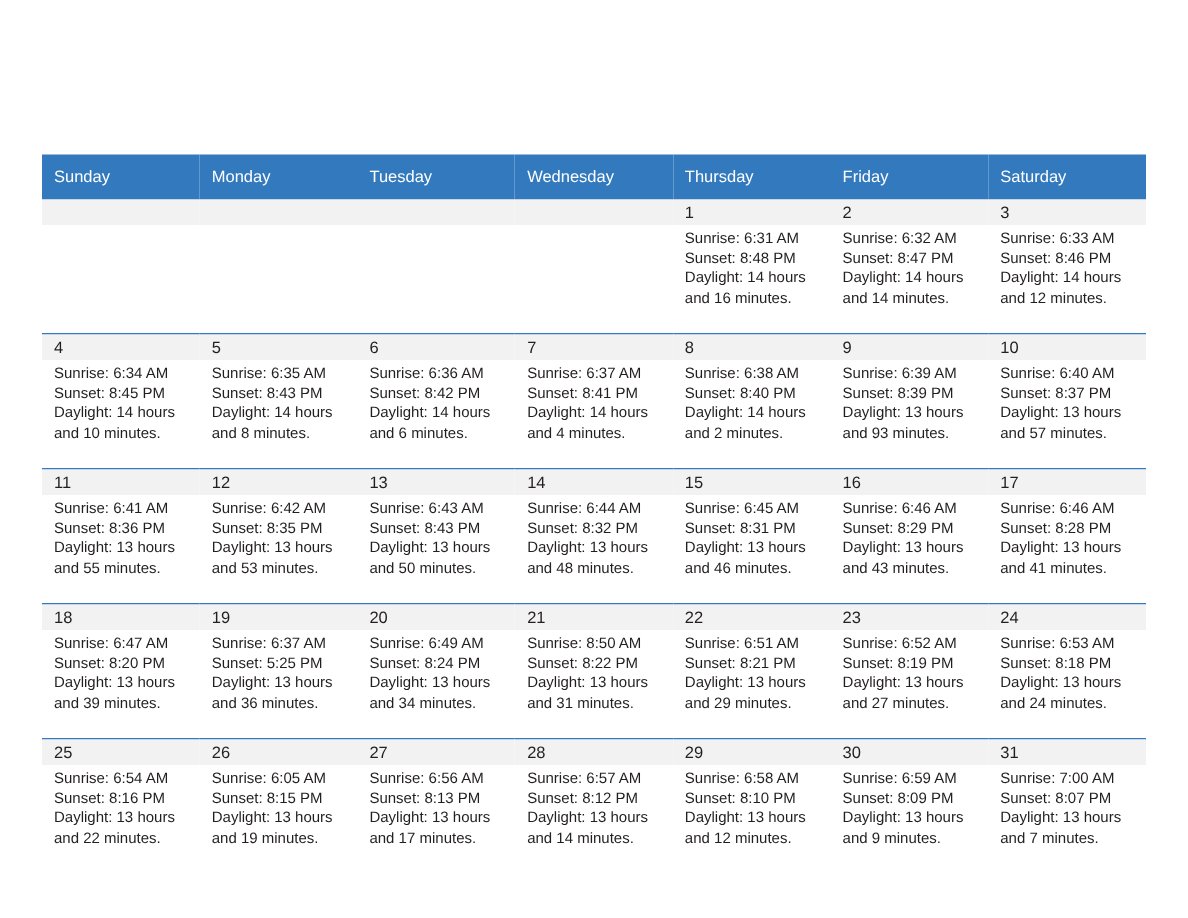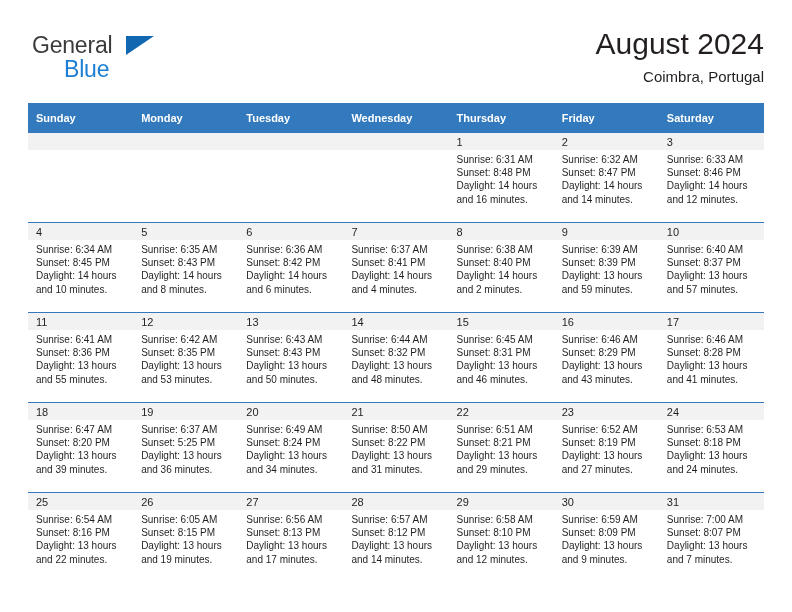--- a/index.html
+++ b/index.html
@@ -91,21 +91,21 @@
     left: 28px;
     top: 103px;
     width: 736px;
     border-collapse: collapse;
     table-layout: fixed;
   }
   .calendar th {
     background: #3279bd;
     color: #ffffff;
     font-size: 11px;
-    font-weight: bold;
+    font-weight: normal;
     text-align: left;
     padding: 5px 0 5px 8px;
     height: 20px;
     vertical-align: middle;
   }
   .week-row > td {
     padding: 0;
     vertical-align: top;
     border-top: 1px solid #3279bd;
   }
@@ -136,34 +136,20 @@
   }
   .daycell.empty .numband {
     background: #f2f2f2;
   }
 </style>
 </head>
 <body>
 
 <div class="page">
 
-  <div class="header">
-
-    <div class="brand">
-      <span class="brand-general">General</span>
-      <span class="brand-flag"></span>
-      <span class="brand-blue">Blue</span>
-    </div>
-
-    <div class="title-block">
-      <div class="cal-title">August 2024</div>
-      <div class="cal-subtitle">Coimbra, Portugal</div>
-    </div>
-
-  </div>
 
   <table class="calendar">
     <thead>
       <tr>
         <th>Sunday</th>
         <th>Monday</th>
         <th>Tuesday</th>
         <th>Wednesday</th>
         <th>Thursday</th>
         <th>Friday</th>
@@ -306,21 +292,21 @@
               </div>
             </div>
           </td>
           <td>
             <div class="daycell">
               <div class="numband">9</div>
               <div class="details">
                 <div>Sunrise: 6:39 AM</div>
                 <div>Sunset: 8:39 PM</div>
                 <div>Daylight: 13 hours</div>
-                <div>and 59 minutes.</div>
+                <div>and 93 minutes.</div>
               </div>
             </div>
           </td>
           <td>
             <div class="daycell">
               <div class="numband">10</div>
               <div class="details">
                 <div>Sunrise: 6:40 AM</div>
                 <div>Sunset: 8:37 PM</div>
                 <div>Daylight: 13 hours</div>

